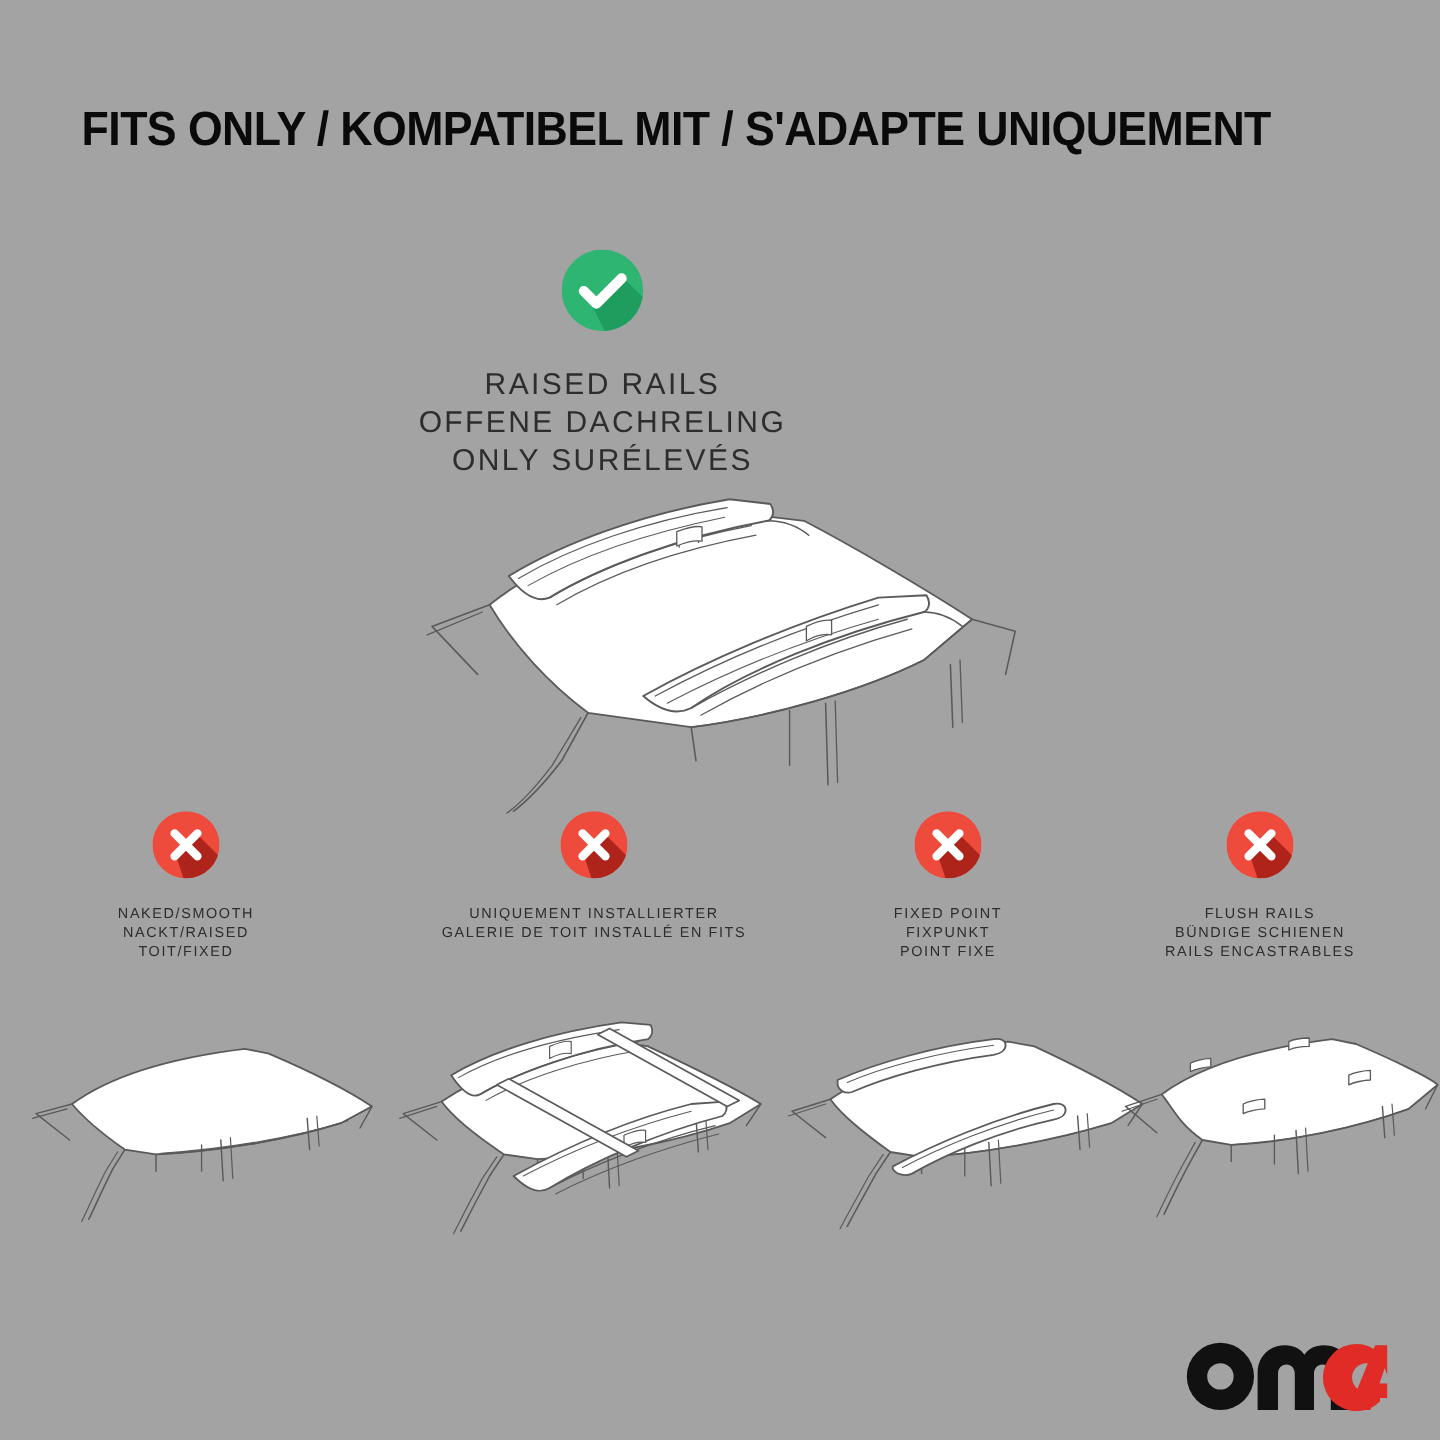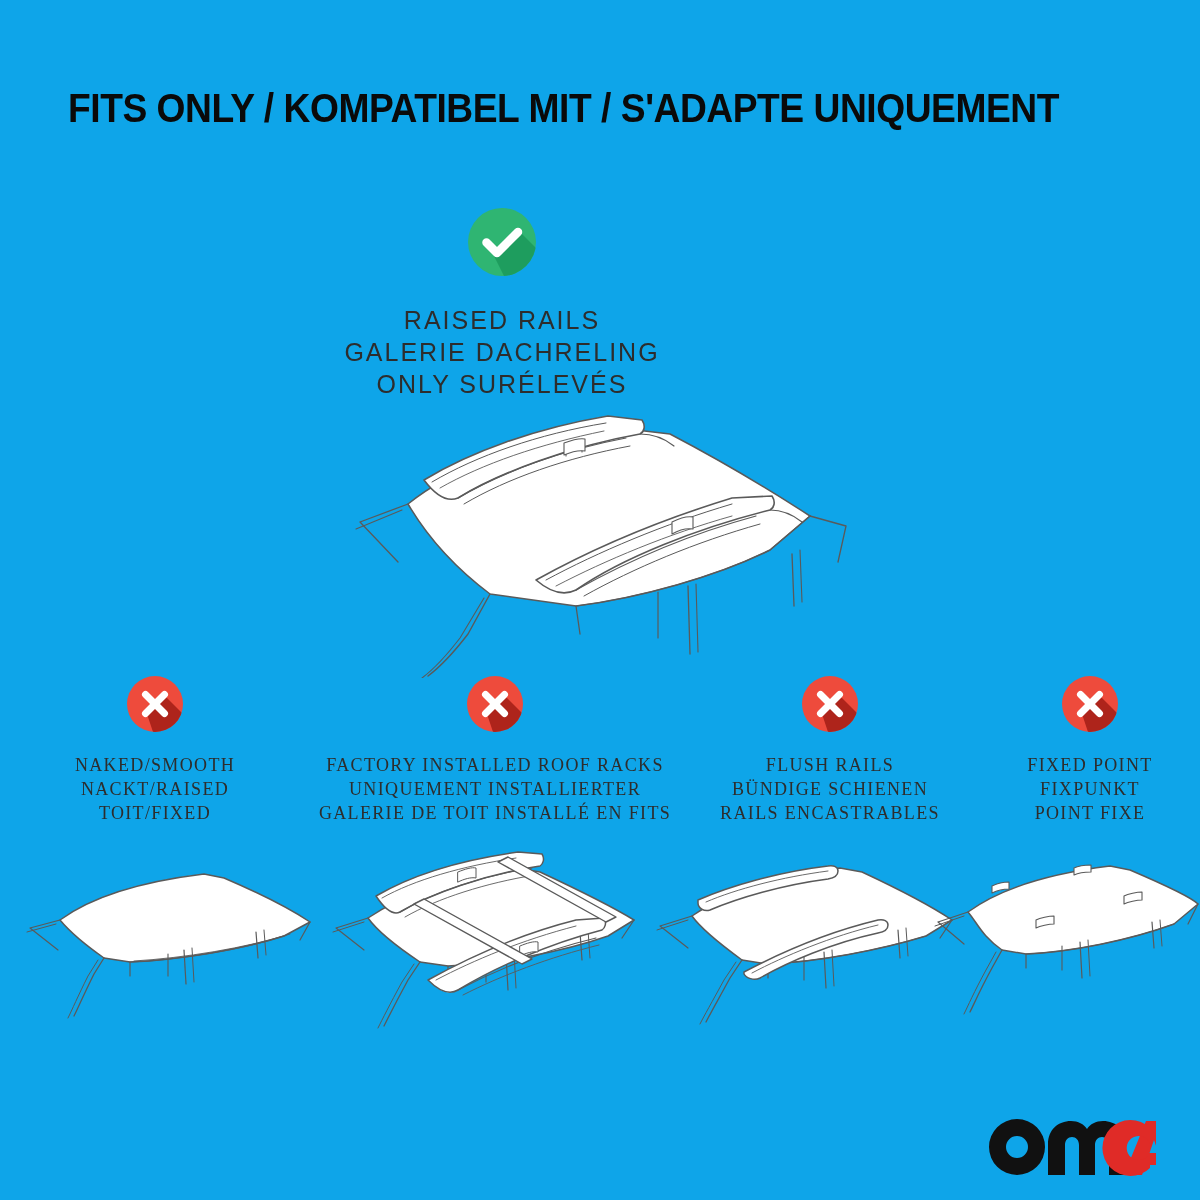--- a/index.html
+++ b/index.html
@@ -2,21 +2,21 @@
 <html><head>
 <meta charset="utf-8">
 <style>
   * { box-sizing: border-box; margin: 0; padding: 0; }
   html, body {
     width: 1200px; height: 1200px;
     background: #ffffff;
     font-family: "Liberation Sans", sans-serif;
     overflow: hidden;
   }
-  .page { position: relative; width: 1200px; height: 1200px; background: #0ea5e9; }
+  .page { position: relative; width: 1200px; height: 1200px; background: #a3a3a3; }
 
   
   .title {
     position: absolute;
     left: 68px; top: 86px;
     width: 1080px;
     font-family: "Liberation Sans Narrow", "Liberation Sans", sans-serif;
     font-weight: 700;
     font-size: 40px;
     letter-spacing: -0.5px;
@@ -69,25 +69,24 @@
   .col-1 { width: 310px; }
   .col-2 { width: 370px; }
   .col-3 { width: 300px; }
   .col-4 { width: 220px; }
 
   .col-badge { width: 56px; height: 56px; }
   .col-labels {
     margin-top: 22px;
     text-align: center;
     color: #2d2d2d;
-    font-size: 18px;
+    font-size: 12px;
     line-height: 1.33;
     letter-spacing: 1.35px;
     white-space: nowrap;
-    font-family: Liberation Serif, serif;
   }
 
   
   .arts { position: absolute; left: 0; top: 840px; width: 1200px; height: 220px; }
   .art { position: absolute; }
   .art svg { width: 100%; height: 100%; display: block; }
   .art-1 { left: 18px;  top: 18px;  width: 300px; height: 190px; }
   .art-2 { left: 308px; top: 6px;   width: 345px; height: 200px; }
   .art-3 { left: 648px; top: 14px;  width: 310px; height: 195px; }
   .art-4 { left: 930px; top: 14px;  width: 272px; height: 195px; }
@@ -121,21 +120,21 @@
 
           <path d="M48.5 20.5 L68 40 L68 68 L36 68 L25 46 Z" fill="#1E9C5D" opacity="0.95"></path>
         </g>
 
         <path d="M18.5 34.5 L29 45 L50 24" fill="none" stroke="#ffffff" stroke-width="8.5" stroke-linecap="round" stroke-linejoin="round"></path>
       </svg>
     </span>
 
     <div class="hero-labels">
       <div>RAISED RAILS</div>
-      <div>GALERIE DACHRELING</div>
+      <div>OFFENE DACHRELING</div>
       <div>ONLY SURÉLEVÉS</div>
     </div>
   </div>
 
   <div class="hero-art">
     <svg viewBox="0 0 520 280" xmlns="http://www.w3.org/2000/svg" fill="none" stroke="#5a5a5a" stroke-width="1.6" stroke-linecap="round" stroke-linejoin="round">
 
       <path d="M68 106 C110 72 180 44 262 28 L330 36 C372 58 430 92 470 118
                L430 152 C378 178 300 200 236 208 L150 196 C118 172 88 140 68 106 Z" fill="#ffffff" stroke="#5a5a5a" stroke-width="1.5"></path>
 
@@ -218,23 +217,47 @@
           <g clip-path="url(#xc2)">
             <path d="M36 18 L56 38 L56 56 L26 56 L20 38 Z" fill="#A82119" opacity="0.92"></path>
           </g>
           <g stroke="#ffffff" stroke-width="7" stroke-linecap="round">
             <path d="M18.5 18.5 L37.5 37.5"></path>
             <path d="M37.5 18.5 L18.5 37.5"></path>
           </g>
         </svg>
       </span>
       <div class="col-labels">
-        <div>FACTORY INSTALLED ROOF RACKS</div>
         <div>UNIQUEMENT INSTALLIERTER</div>
         <div>GALERIE DE TOIT INSTALLÉ EN FITS</div>
+      </div>
+    </div>
+
+    <div class="col col-4">
+      <span class="badge col-badge">
+        <svg viewBox="0 0 56 56" xmlns="http://www.w3.org/2000/svg">
+          <defs>
+              <clipPath id="xc4">
+                <circle cx="28" cy="28" r="28"></circle>
+              </clipPath>
+            </defs>
+          <circle cx="28" cy="28" r="28" fill="#EE4B3C"></circle>
+          <g clip-path="url(#xc4)">
+            <path d="M36 18 L56 38 L56 56 L26 56 L20 38 Z" fill="#A82119" opacity="0.92"></path>
+          </g>
+          <g stroke="#ffffff" stroke-width="7" stroke-linecap="round">
+            <path d="M18.5 18.5 L37.5 37.5"></path>
+            <path d="M37.5 18.5 L18.5 37.5"></path>
+          </g>
+        </svg>
+      </span>
+      <div class="col-labels">
+        <div>FIXED POINT</div>
+        <div>FIXPUNKT</div>
+        <div>POINT FIXE</div>
       </div>
     </div>
 
     <div class="col col-3">
       <span class="badge col-badge">
         <svg viewBox="0 0 56 56" xmlns="http://www.w3.org/2000/svg">
           <defs>
               <clipPath id="xc3">
                 <circle cx="28" cy="28" r="28"></circle>
               </clipPath>
@@ -246,45 +269,20 @@
           <g stroke="#ffffff" stroke-width="7" stroke-linecap="round">
             <path d="M18.5 18.5 L37.5 37.5"></path>
             <path d="M37.5 18.5 L18.5 37.5"></path>
           </g>
         </svg>
       </span>
       <div class="col-labels">
         <div>FLUSH RAILS</div>
         <div>BÜNDIGE SCHIENEN</div>
         <div>RAILS ENCASTRABLES</div>
-      </div>
-    </div>
-
-    <div class="col col-4">
-      <span class="badge col-badge">
-        <svg viewBox="0 0 56 56" xmlns="http://www.w3.org/2000/svg">
-          <defs>
-              <clipPath id="xc4">
-                <circle cx="28" cy="28" r="28"></circle>
-              </clipPath>
-            </defs>
-          <circle cx="28" cy="28" r="28" fill="#EE4B3C"></circle>
-          <g clip-path="url(#xc4)">
-            <path d="M36 18 L56 38 L56 56 L26 56 L20 38 Z" fill="#A82119" opacity="0.92"></path>
-          </g>
-          <g stroke="#ffffff" stroke-width="7" stroke-linecap="round">
-            <path d="M18.5 18.5 L37.5 37.5"></path>
-            <path d="M37.5 18.5 L18.5 37.5"></path>
-          </g>
-        </svg>
-      </span>
-      <div class="col-labels">
-        <div>FIXED POINT</div>
-        <div>FIXPUNKT</div>
-        <div>POINT FIXE</div>
       </div>
     </div>
   </div>
 
   <div class="arts">
 
     <div class="art art-1">
       <svg viewBox="0 0 300 190" xmlns="http://www.w3.org/2000/svg" fill="none" stroke="#5a5a5a" stroke-width="1.5" stroke-linecap="round" stroke-linejoin="round">
         <path d="M42 62 C72 40 120 24 186 16 L206 20 C234 32 268 48 292 64
                  L266 78 C222 92 160 102 112 104 L86 100 C66 86 52 74 42 62 Z" fill="#ffffff"></path>

